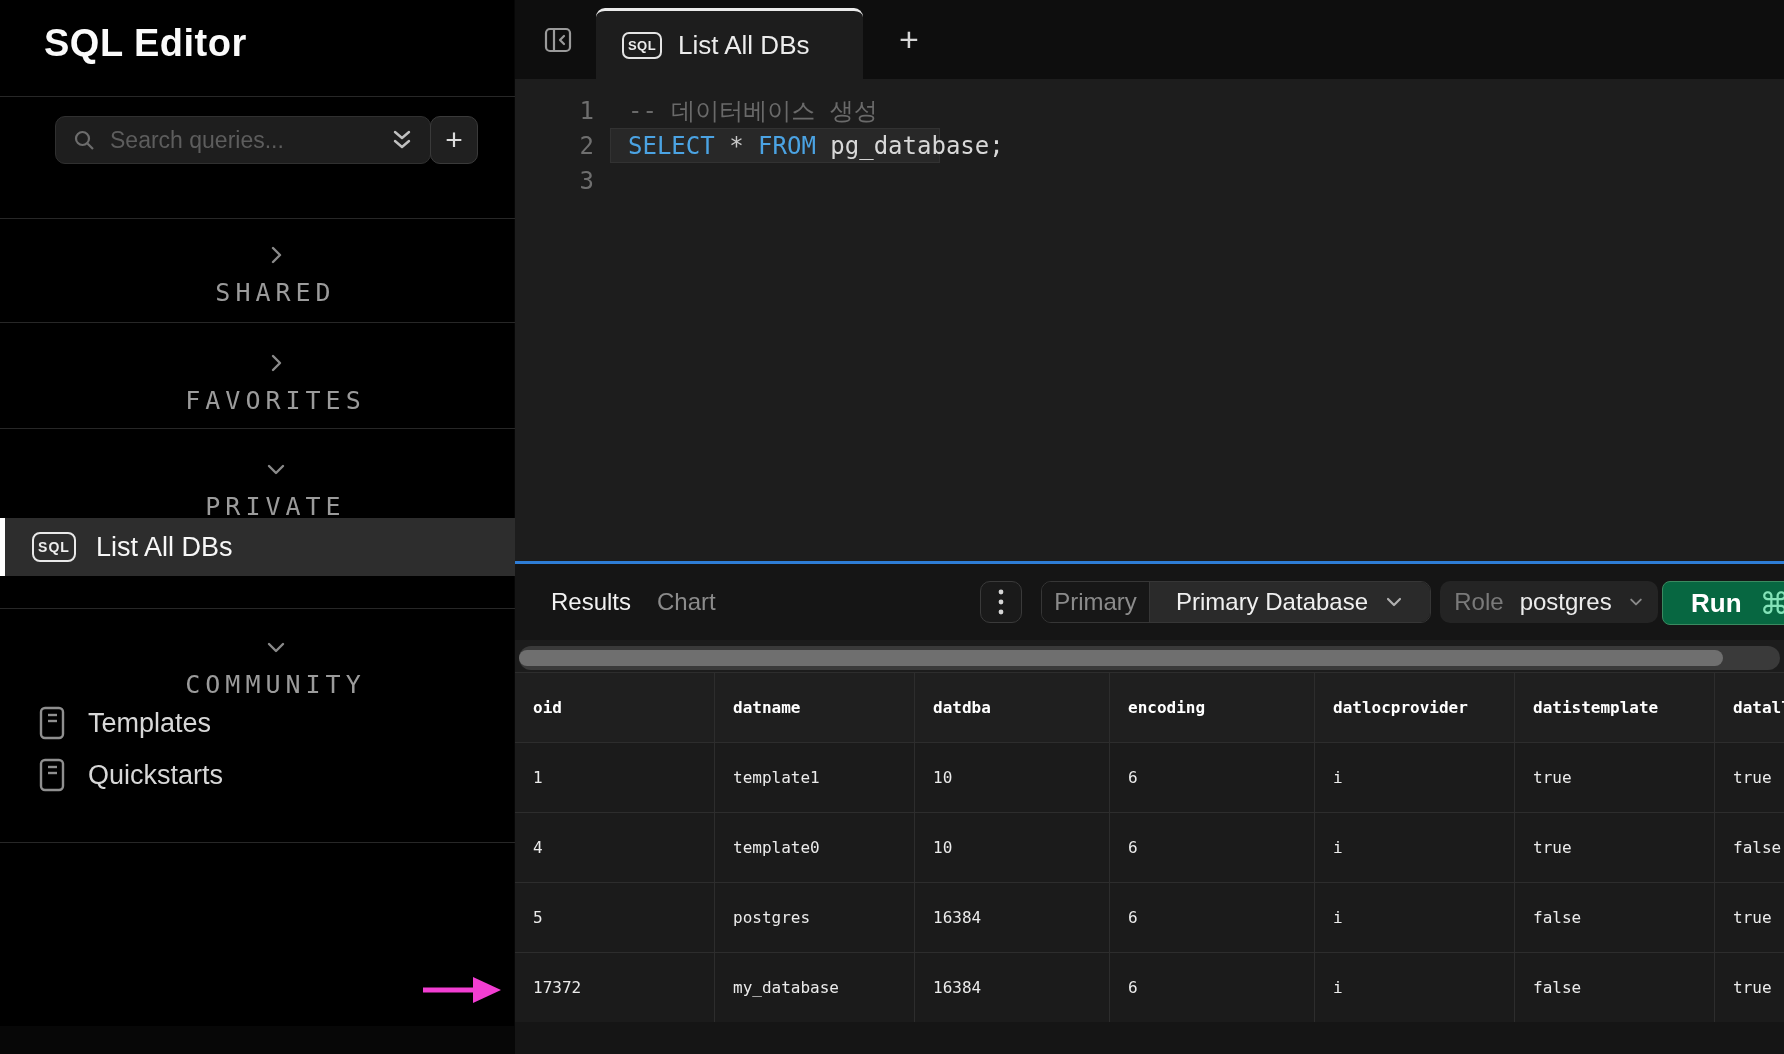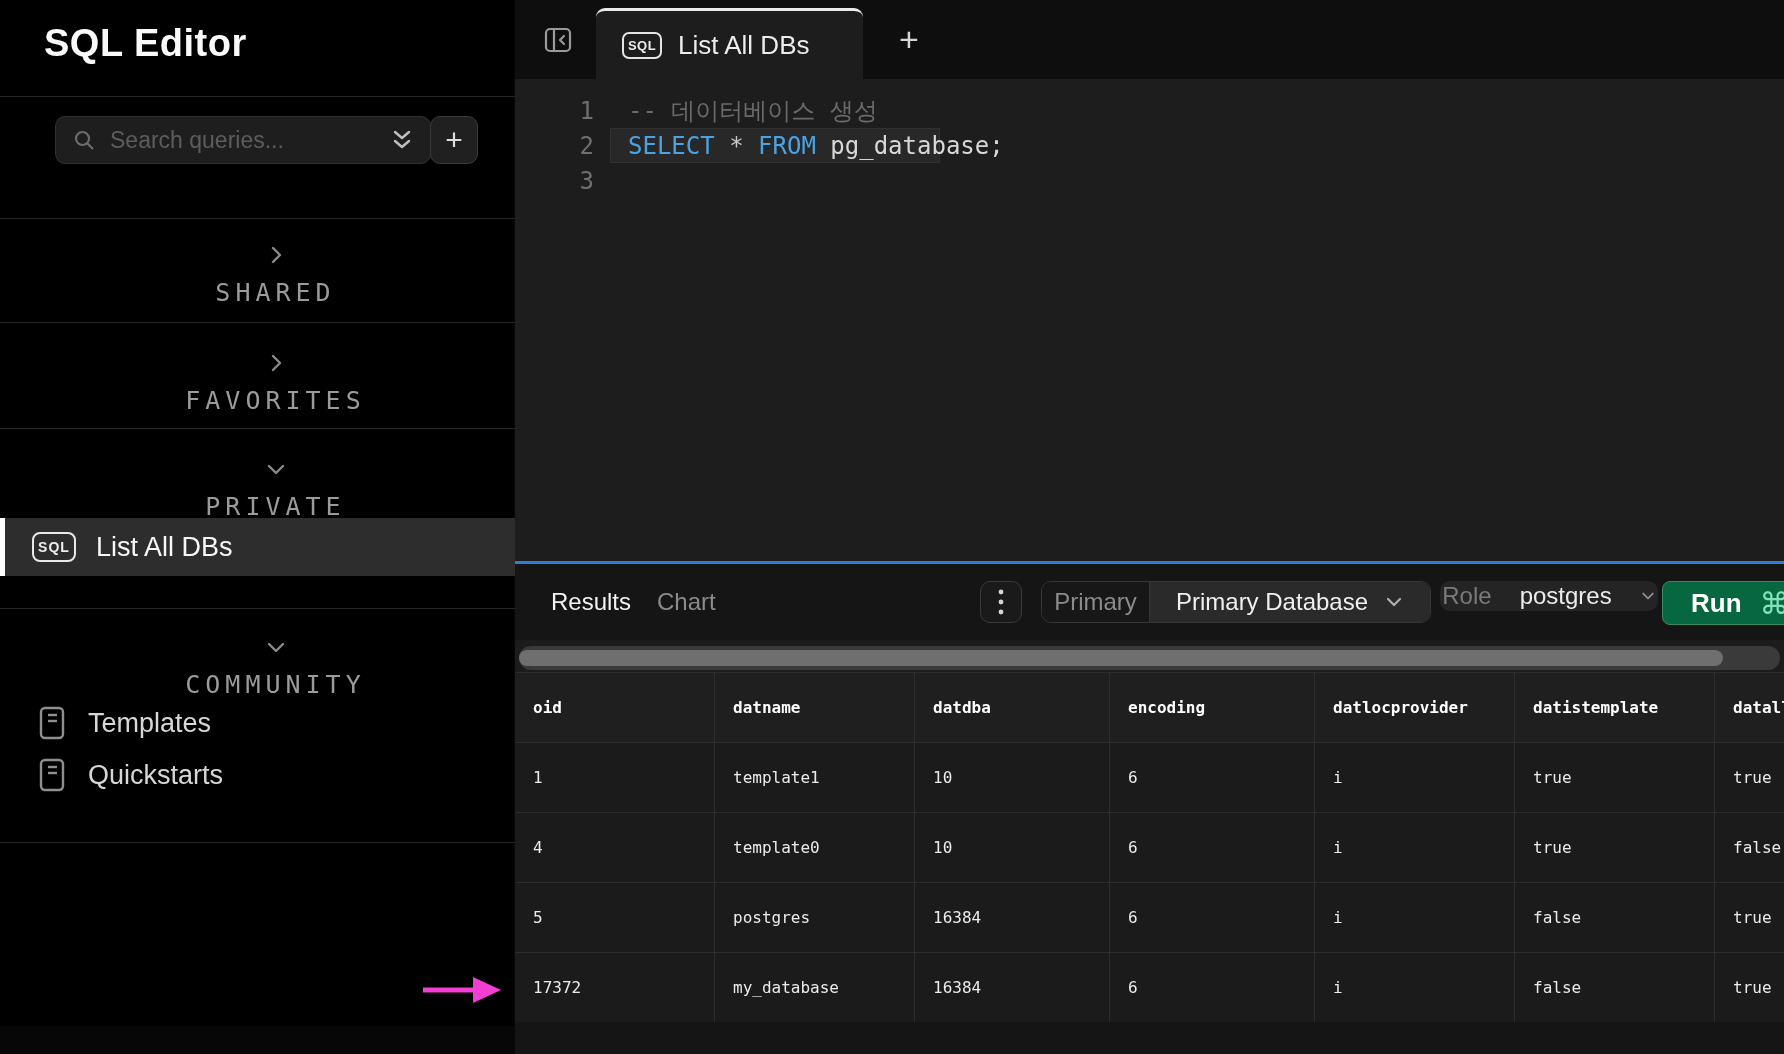--- a/index.html
+++ b/index.html
@@ -82,23 +82,23 @@
     display:flex; align-items:center; gap:14px; color:#f2f2f2; font-size:24px; }
   .kebab-btn { position:absolute; left:465px; top:17px; width:42px; height:42px;
     border:1px solid #3a3a3a; border-radius:10px; background:#1a1a1a;
     display:flex; align-items:center; justify-content:center; }
   .seg-group { position:absolute; left:526px; top:17px; width:390px; height:42px;
     border:1px solid #363636; border-radius:10px; display:flex; overflow:hidden; }
   .seg-source { width:108px; display:flex; align-items:center; justify-content:center;
     color:#8b8b8b; font-size:24px; background:#171717; border-right:1px solid #363636; }
   .seg-db { flex:1; display:flex; align-items:center; justify-content:center; gap:16px;
     background:#2a2a2a; color:#f0f0f0; font-size:24px; }
-  .role-group { position:absolute; left:925px; top:17px; width:218px; height:30px;
+  .role-group { position:absolute; left:925px; top:17px; width:218px; height:42px;
     background:#242424; border-radius:10px; display:flex; align-items:center;
-    justify-content:center; gap:28px; font-size:24px; }
+    justify-content:center; gap:16px; font-size:24px; }
   .role-label { color:#7a7a7a; }
   .role-value { color:#ececec; }
   .run-btn { position:absolute; left:1147px; top:17px; width:210px; height:44px;
     background:#076741; border:1px solid #3a8a60; border-radius:8px;
     display:flex; align-items:center; padding-left:28px; gap:18px; }
   .run-label { color:#ffffff; font-size:26px; font-weight:600; }
   .run-shortcut { color:#83e3b8; font-size:30px; font-family:"DejaVu Sans", sans-serif; }
   
   .hscroll-track { position:absolute; left:4px; top:646px; width:1261px; height:24px;
     background:#3a3a3a; border-radius:12px; }

